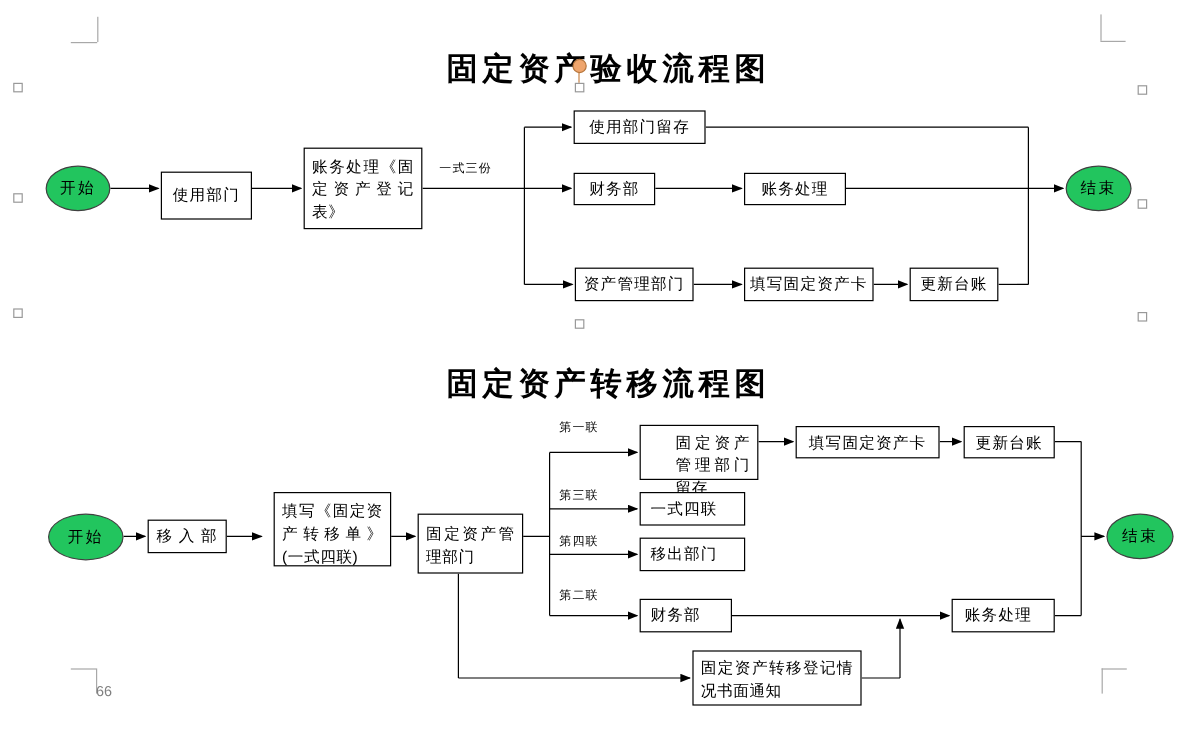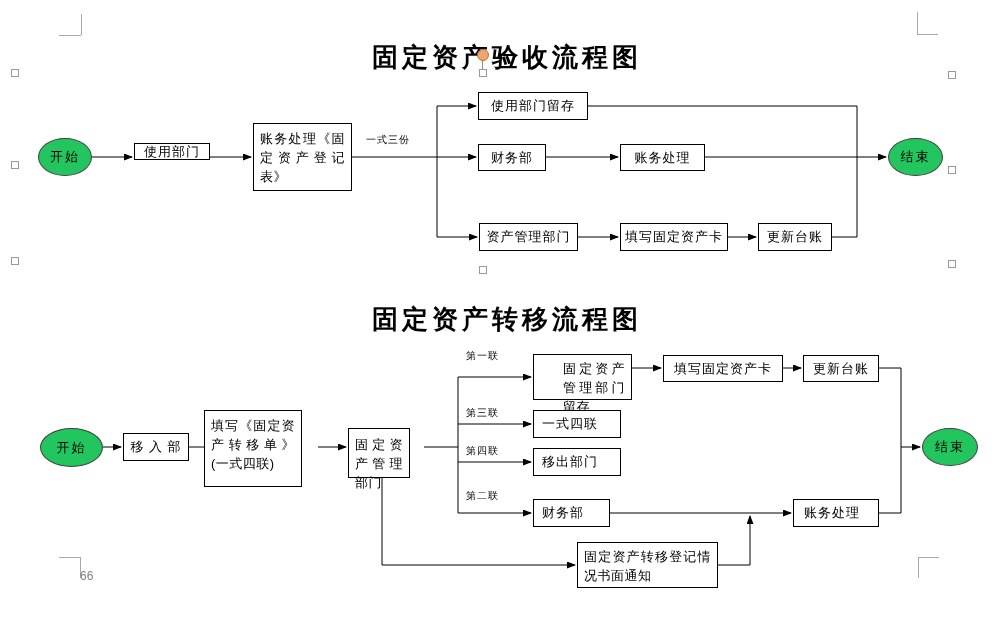--- a/index.html
+++ b/index.html
@@ -103,39 +103,39 @@
     <div class="handle" style="left:11px; top:69px;"></div>
     <div class="handle" style="left:479px; top:69px;"></div>
     <div class="handle" style="left:948px; top:71px;"></div>
     <div class="handle" style="left:11px; top:161px;"></div>
     <div class="handle" style="left:948px; top:166px;"></div>
     <div class="handle" style="left:11px; top:257px;"></div>
     <div class="handle" style="left:479px; top:266px;"></div>
     <div class="handle" style="left:948px; top:260px;"></div>
 
     <div class="oval" style="left:38px; top:138px; width:54px; height:38px;">开始</div>
-    <div class="node" style="left:134px; top:143px; width:76px; height:17px;">使用部门</div>
+    <div class="node" style="left:134px; top:143px; width:76px; height:40px;">使用部门</div>
     <div class="node multi" style="left:253px; top:123px; width:99px; height:68px;">账务处理《固定资产登记表》</div>
     <div class="flabel" style="left:366px; top:133px;">一式三份</div>
     <div class="node" style="left:478px; top:92px; width:110px; height:28px;">使用部门留存</div>
     <div class="node" style="left:478px; top:144px; width:68px; height:27px;">财务部</div>
     <div class="node" style="left:620px; top:144px; width:85px; height:27px;">账务处理</div>
     <div class="node" style="left:479px; top:223px; width:99px; height:28px;">资产管理部门</div>
     <div class="node" style="left:620px; top:223px; width:108px; height:28px;">填写固定资产卡</div>
     <div class="node" style="left:758px; top:223px; width:74px; height:28px;">更新台账</div>
     <div class="oval" style="left:888px; top:138px; width:55px; height:38px;">结束</div>
   </div>
 
   <div>
     <div class="chart-title" style="left:372px; top:302px;">固定资产转移流程图</div>
 
     <div class="oval" style="left:40px; top:428px; width:63px; height:39px;">开始</div>
     <div class="node" style="left:123px; top:433px; width:66px; height:28px;">移 入 部</div>
-    <div class="node multi" style="left:204px; top:410px; width:98px; height:77px;">填写《固定资产转移单》(一式四联)</div>
-    <div class="node multi" style="left:348px; top:428px; width:62px; height:50px; padding-top:6px;">固定资产管理部门</div>
+    <div class="node multi" style="left:228px; top:410px; width:98px; height:62px;">填写《固定资产转移单》(一式四联)</div>
+    <div class="node multi" style="left:348px; top:428px; width:88px; height:50px; padding-top:6px;">固定资产管理部门</div>
 
     <div class="flabel" style="left:466px; top:349px;">第一联</div>
     <div class="flabel" style="left:466px; top:406px;">第三联</div>
     <div class="flabel" style="left:466px; top:444px;">第四联</div>
     <div class="flabel" style="left:466px; top:489px;">第二联</div>
 
     <div class="node multi" style="left:533px; top:354px; width:99px; height:46px; padding-top:4px;padding-left:29px;">固定资产管理部门留存</div>
     <div class="node" style="left:533px; top:410px; width:88px; height:28px; justify-content:flex-start; padding-left:8px;">一式四联</div>
     <div class="node" style="left:533px; top:448px; width:88px; height:28px; justify-content:flex-start; padding-left:8px;">移出部门</div>
     <div class="node" style="left:533px; top:499px; width:77px; height:28px; justify-content:flex-start; padding-left:8px;">财务部</div>

